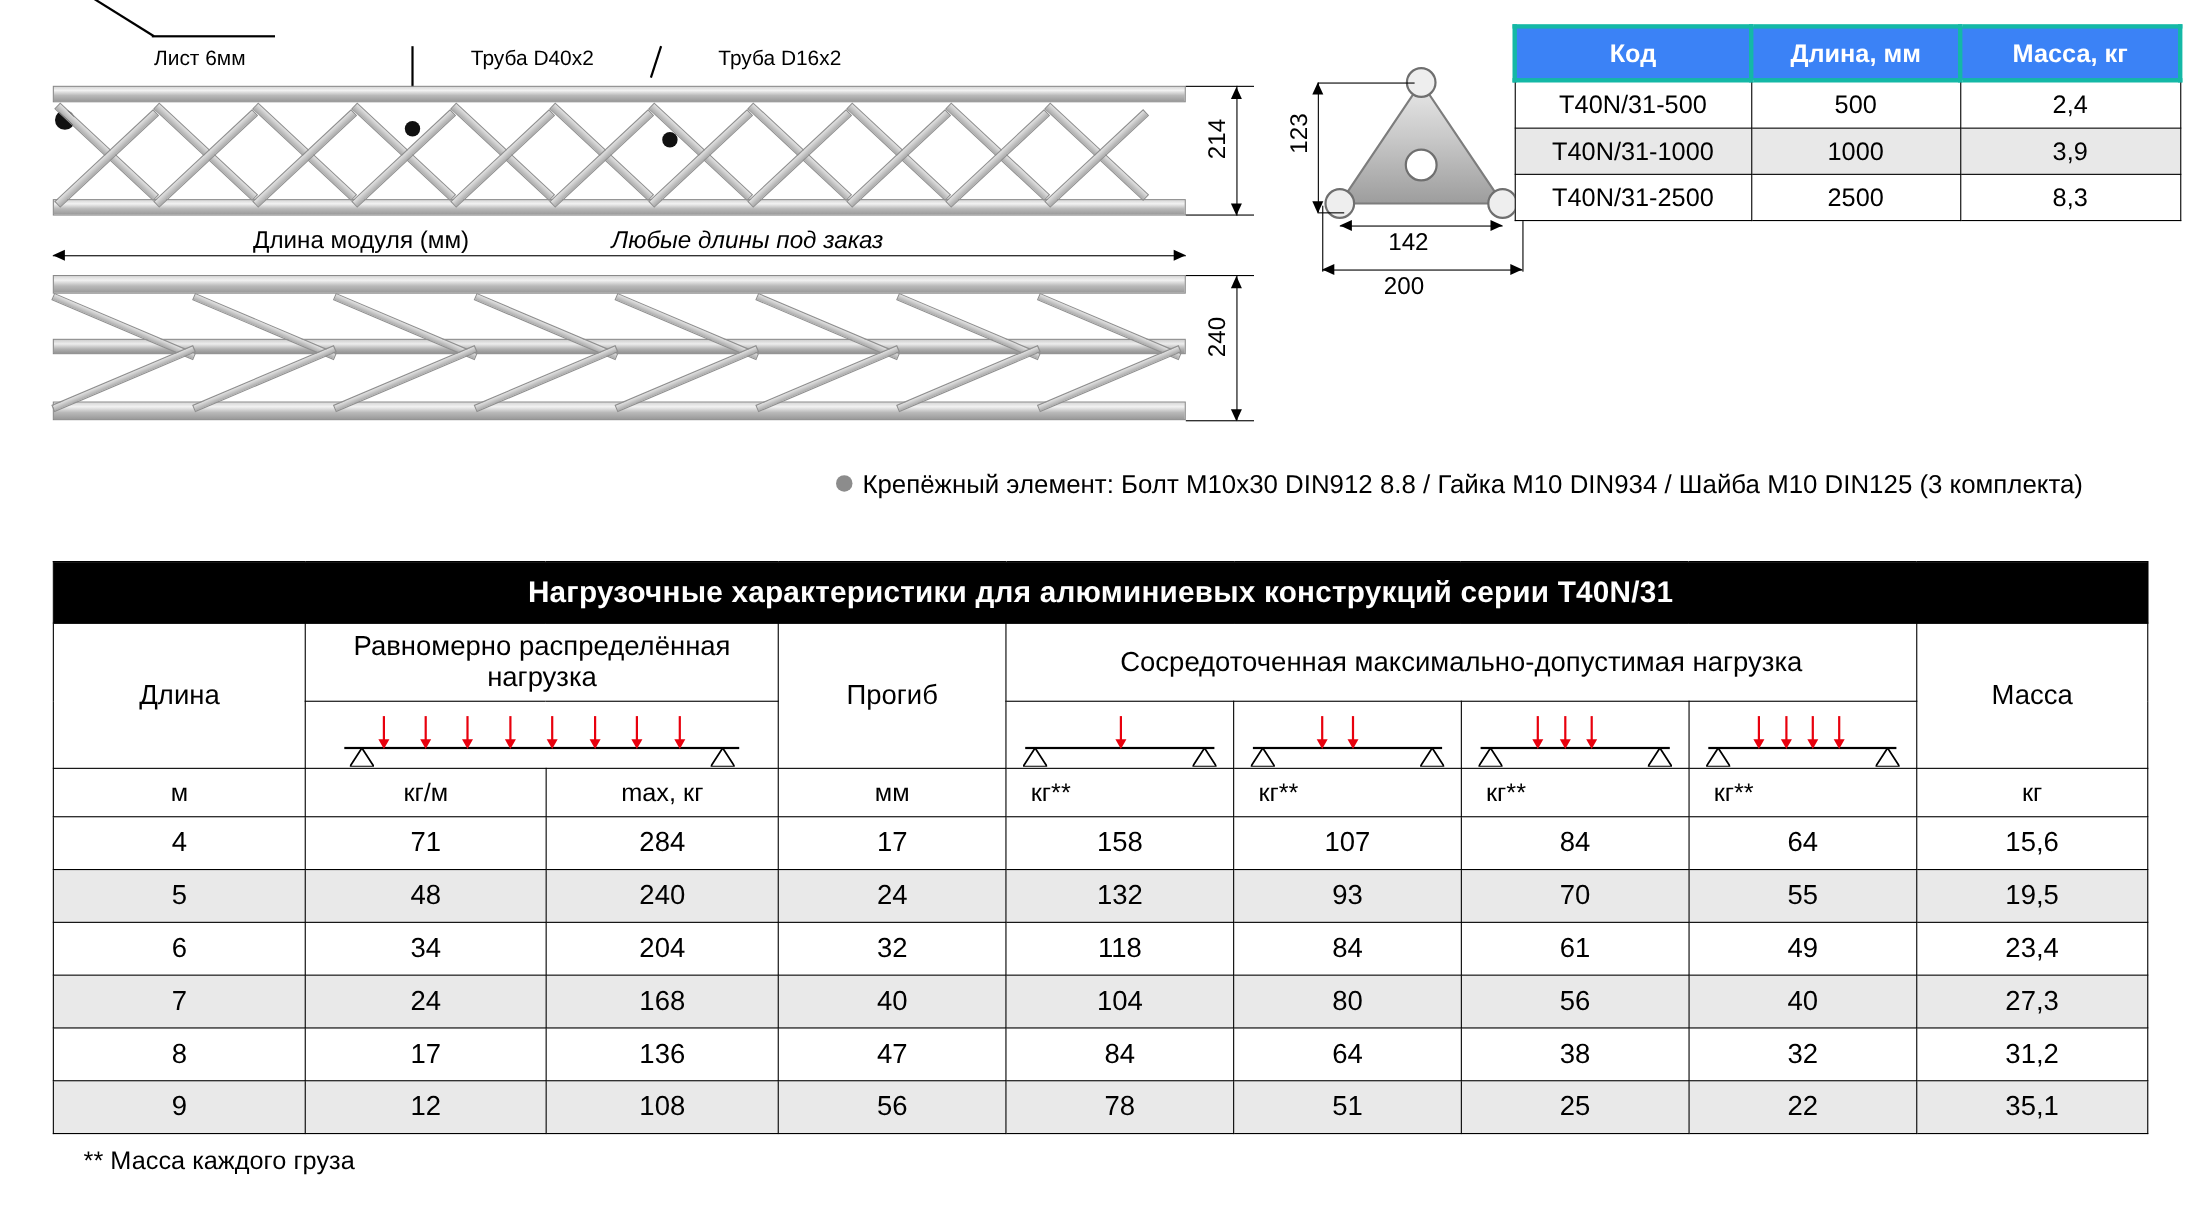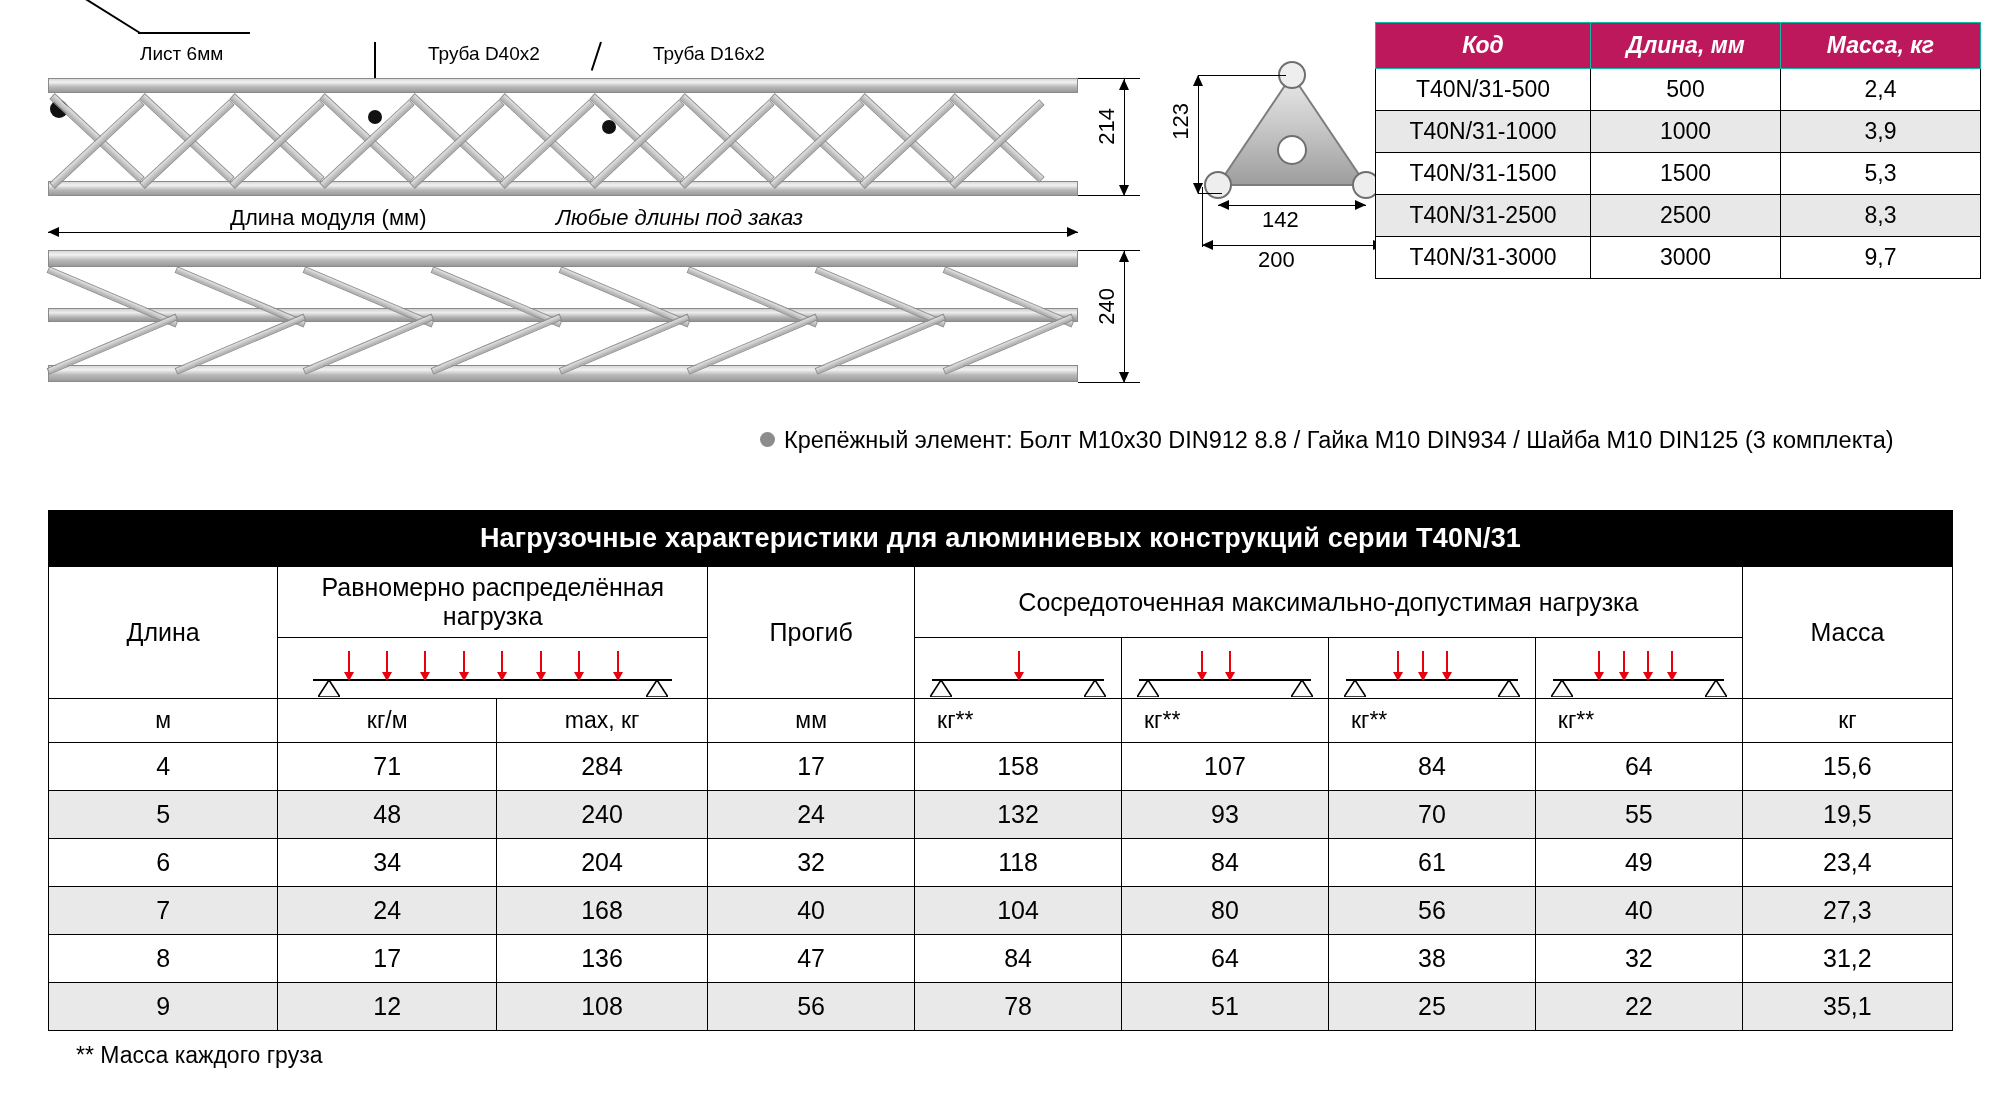--- a/index.html
+++ b/index.html
@@ -56,22 +56,22 @@
   
   .section { position: absolute; left: 1180px; top: 55px; width: 230px; height: 220px; }
 
   
   .code-table {
     position: absolute; left: 1375px; top: 22px;
     border-collapse: collapse;
     font-size: 23px;
   }
   .code-table th {
-    background: #be185d; color: #fff; font-weight: bold;
-    padding: 9px 10px; border: 1px solid #14b8a6; text-align: center; font-style: italic;
+    background: #3b82f6; color: #fff; font-weight: bold;
+    padding: 9px 10px; border: 4px solid #14b8a6; text-align: center;
   }
   .code-table td {
     border: 1px solid #000; padding: 7px 10px; text-align: center;
   }
   .code-table td.code { font-weight: normal; text-align: center; }
   .code-table tbody tr:nth-child(even) td { background: #e8e8e8; }
   .code-table tbody tr:nth-child(odd) td { background: #ffffff; }
 
   
   .fastener {
@@ -272,33 +272,23 @@
           <td class="code">T40N/31-500</td>
           <td>500</td>
           <td>2,4</td>
         </tr>
       <tr>
           <td class="code">T40N/31-1000</td>
           <td>1000</td>
           <td>3,9</td>
         </tr>
       <tr>
-          <td class="code">T40N/31-1500</td>
-          <td>1500</td>
-          <td>5,3</td>
-        </tr>
-      <tr>
           <td class="code">T40N/31-2500</td>
           <td>2500</td>
           <td>8,3</td>
-        </tr>
-      <tr>
-          <td class="code">T40N/31-3000</td>
-          <td>3000</td>
-          <td>9,7</td>
         </tr>
     </tbody>
   </table>
 
   <div class="fastener">
     <span class="bullet"></span><span>Крепёжный элемент: Болт M10x30  DIN912 8.8 / Гайка M10 DIN934 / Шайба M10 DIN125 (3 комплекта)</span>
   </div>
 
   <div class="load-wrap">
     <table class="load">

